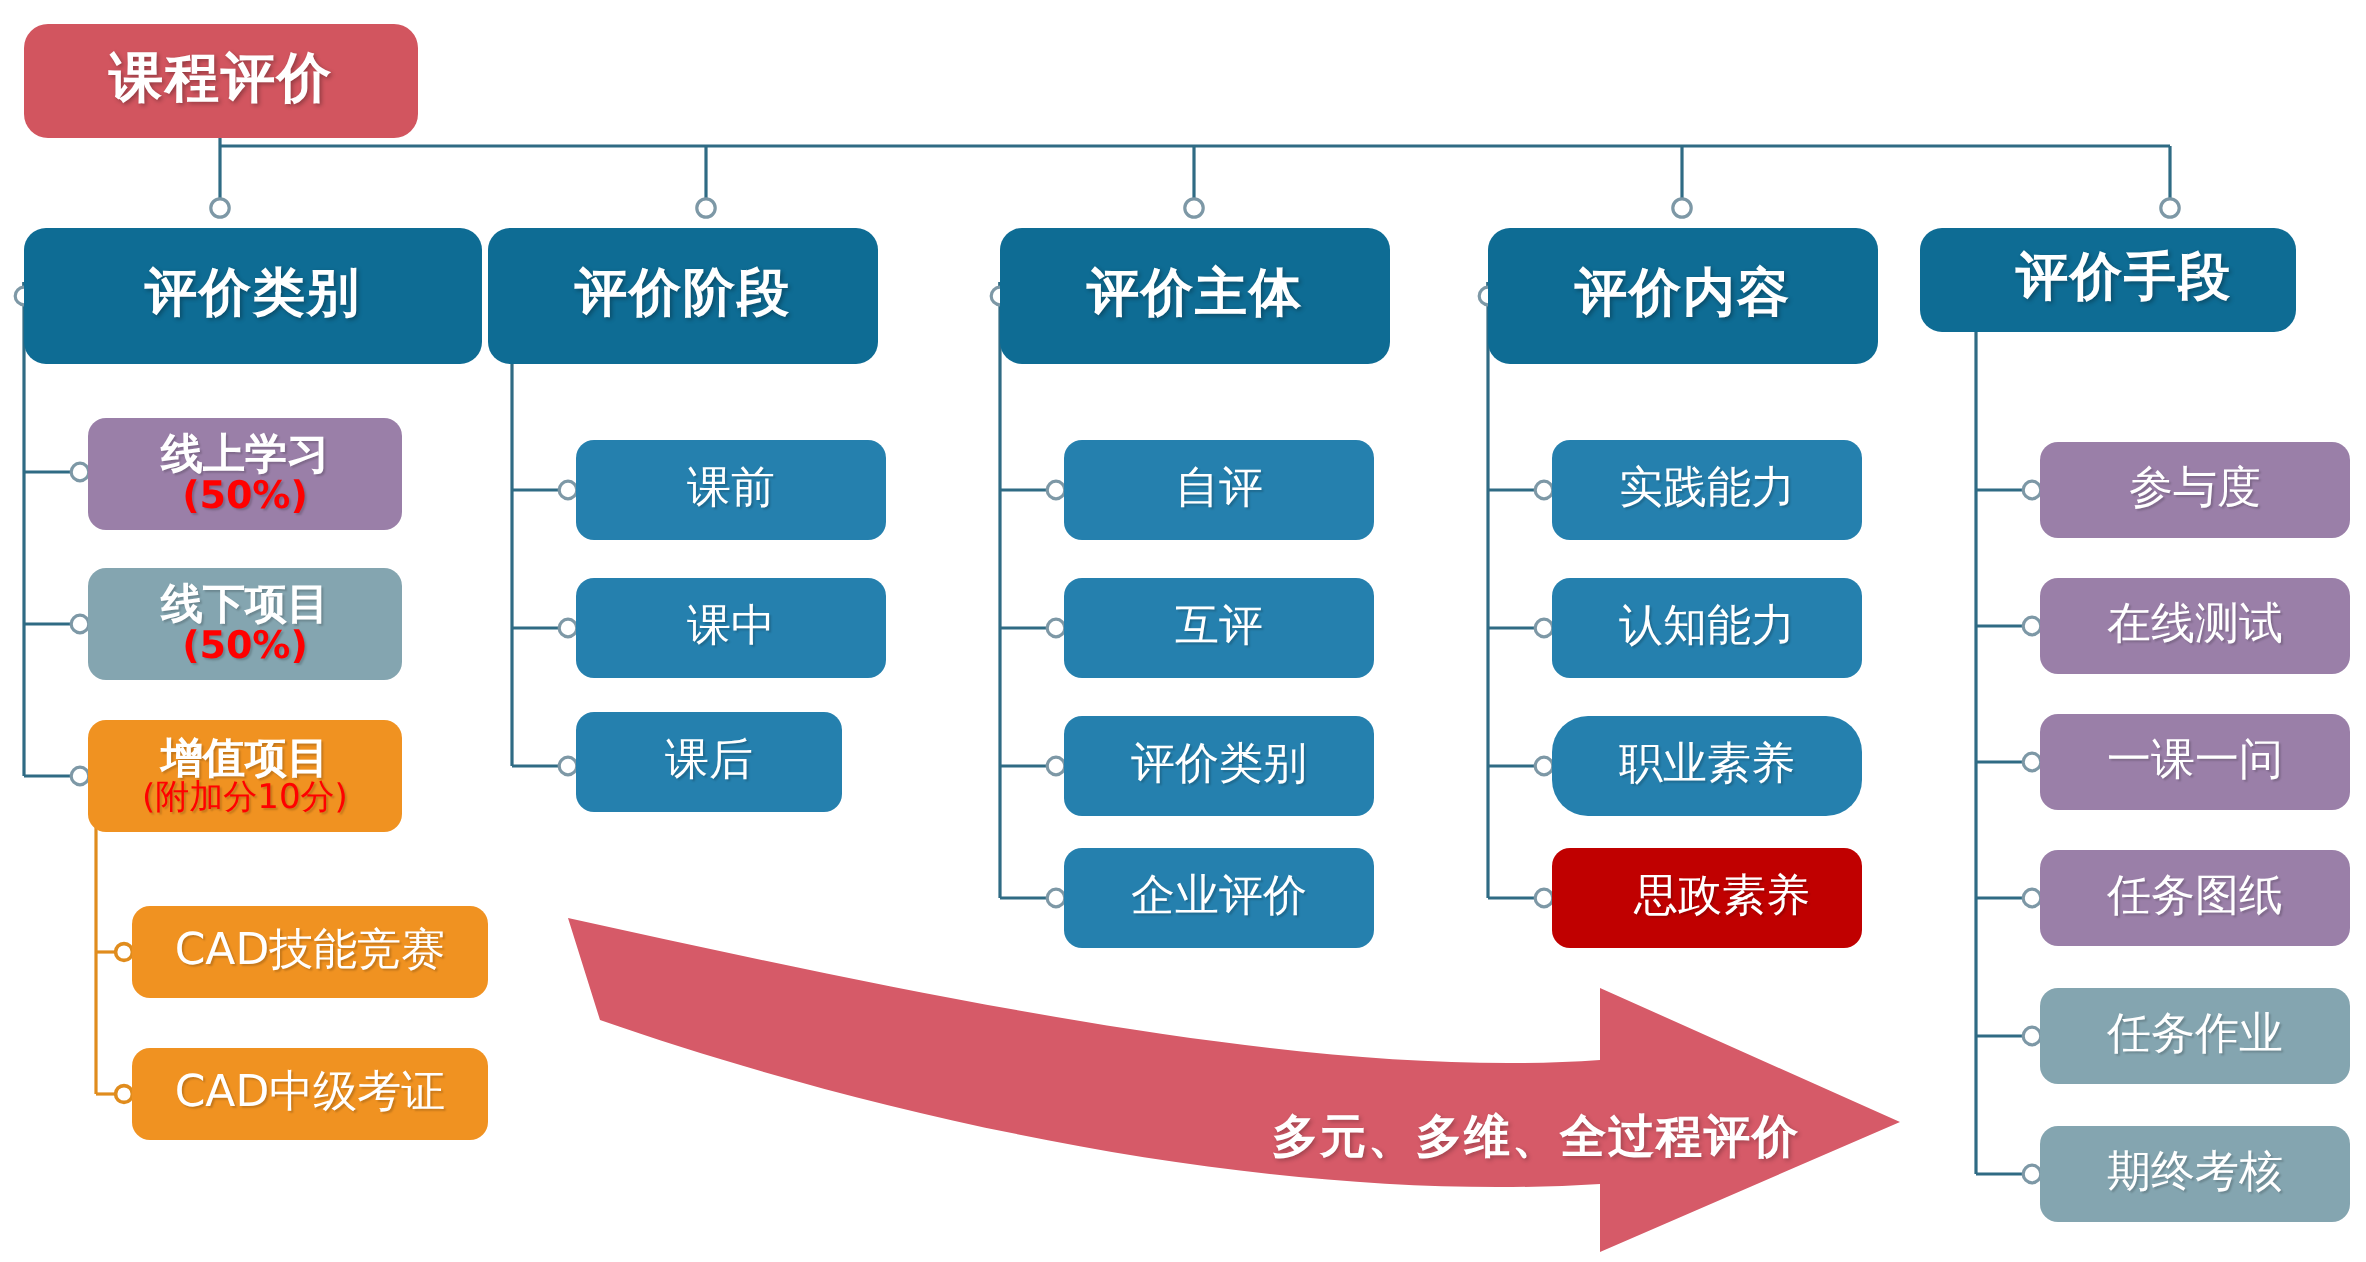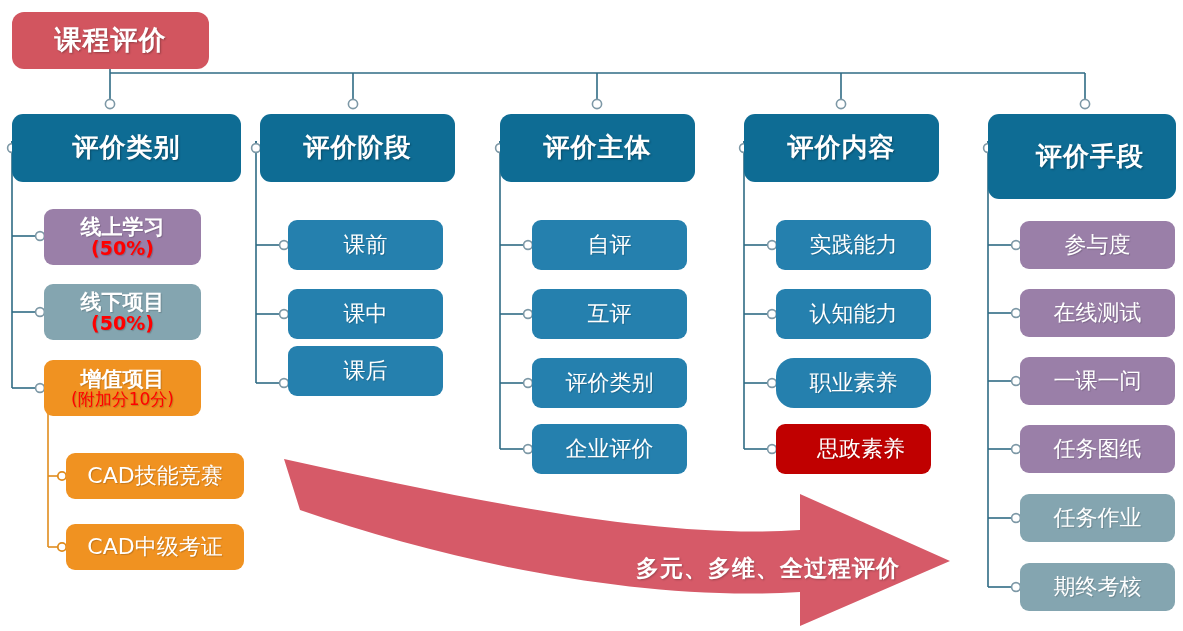--- a/index.html
+++ b/index.html
@@ -189,30 +189,30 @@
              Z" fill="#d65a68"></path>
   </svg>
 
   <div class="node root" style="left:12px;top:12px;width:197px;height:57px;">
     <span>课程评价</span>
   </div>
 
   <div class="node hdr" style="left:12px;top:114px;width:229px;height:68px;">
     <span>评价类别</span>
   </div>
-  <div class="node hdr" style="left:260px;top:114px;width:195px;height:68px;text-align:right;">
+  <div class="node hdr" style="left:244px;top:114px;width:195px;height:68px;text-align:right;">
     <span>评价阶段</span>
   </div>
   <div class="node hdr" style="left:500px;top:114px;width:195px;height:68px;">
     <span>评价主体</span>
   </div>
   <div class="node hdr" style="left:744px;top:114px;width:195px;height:68px;">
     <span>评价内容</span>
   </div>
-  <div class="node hdr" style="left:988px;top:114px;width:188px;height:85px;padding-left:16px;">
+  <div class="node hdr" style="left:960px;top:114px;width:188px;height:52px;padding-left:16px;">
     <span>评价手段</span>
   </div>
 
   <div class="node leaf two purple" style="left:44px;top:209px;width:157px;height:56px;">
     <span class="l1">线上学习</span>
     <span class="l2">(50%)</span>
   </div>
   <div class="node leaf two slate" style="left:44px;top:284px;width:157px;height:56px;">
     <span class="l1">线下项目</span>
     <span class="l2">(50%)</span>
@@ -228,21 +228,21 @@
   <div class="node leaf orange" style="left:66px;top:524px;width:178px;height:46px;">
     <span>CAD中级考证</span>
   </div>
 
   <div class="node leaf blue" style="left:288px;top:220px;width:155px;height:50px;">
     <span>课前</span>
   </div>
   <div class="node leaf blue" style="left:288px;top:289px;width:155px;height:50px;align-items:center;">
     <span>课中</span>
   </div>
-  <div class="node leaf blue" style="left:288px;top:346px;width:155px;height:50px;text-align:right;">
+  <div class="node leaf blue" style="left:288px;top:356px;width:133px;height:50px;text-align:right;">
     <span>课后</span>
   </div>
 
   <div class="node leaf blue" style="left:532px;top:220px;width:155px;height:50px;">
     <span>自评</span>
   </div>
   <div class="node leaf blue" style="left:532px;top:289px;width:155px;height:50px;">
     <span>互评</span>
   </div>
   <div class="node leaf blue" style="left:532px;top:358px;width:155px;height:50px;">

